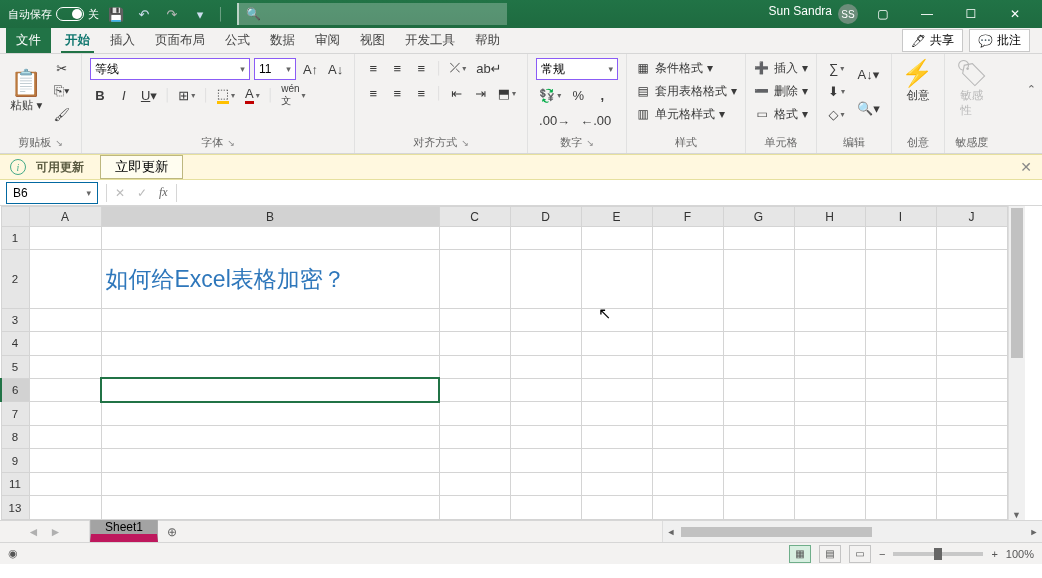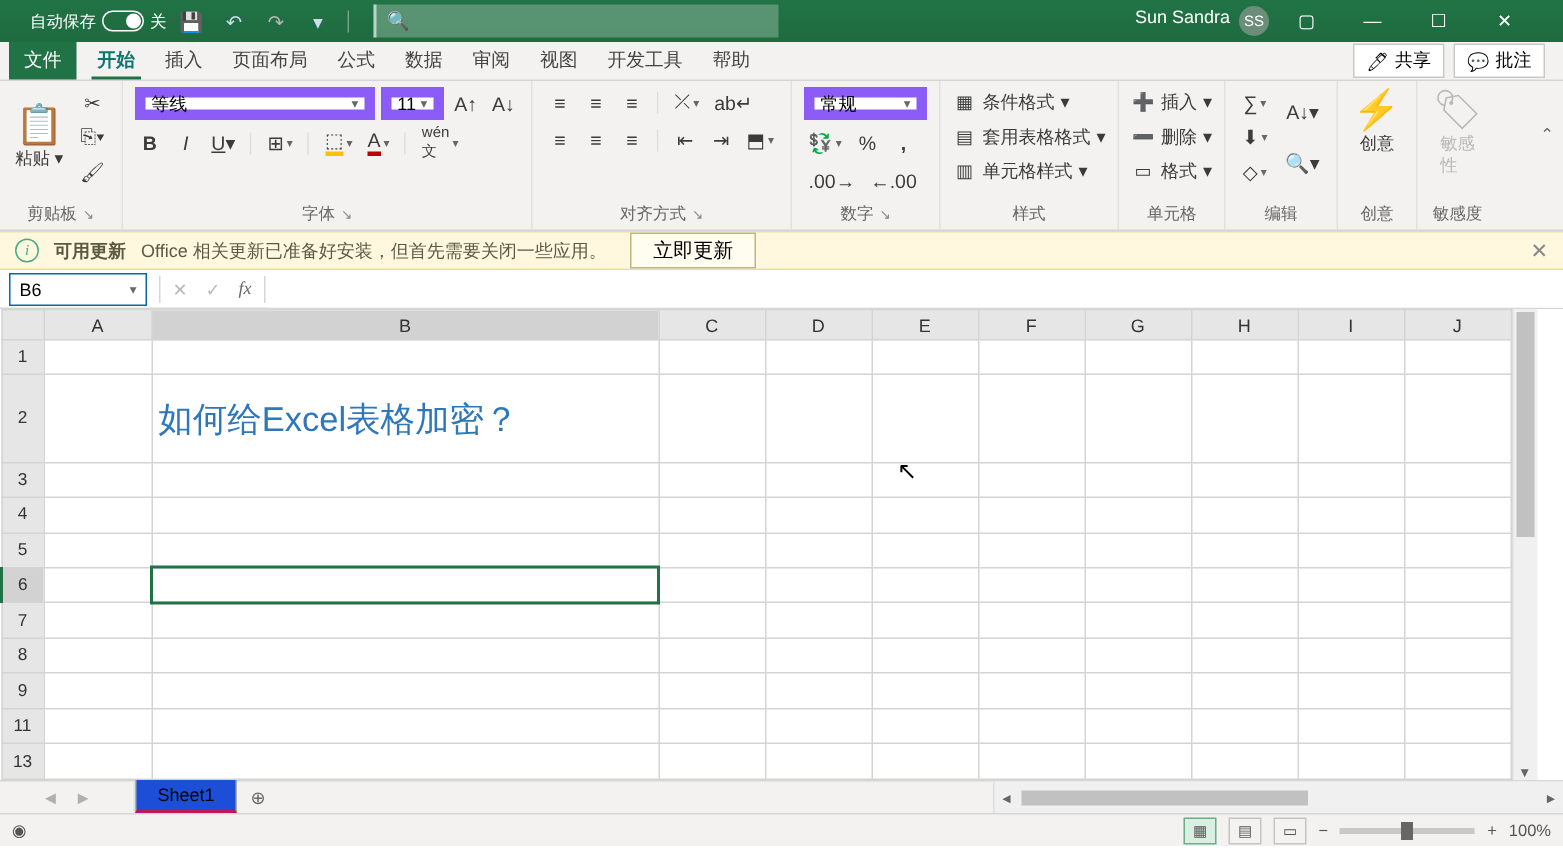--- a/index.html
+++ b/index.html
@@ -1,18 +1,18 @@
 <!DOCTYPE html>
 <html><head>
 <meta charset="utf-8">
 <style>
 * { margin: 0; padding: 0; box-sizing: border-box; font-family: "Microsoft YaHei", "Segoe UI", sans-serif; }
 body { background: #fff; width: 1042px; height: 578px; overflow: hidden; font-size: 12px; position: relative; }
 
-.titlebar { height: 28px; background: linear-gradient(#217346,#1e6b40); display: flex; align-items: center; color: #fff; padding: 0 20px; gap: 6px; }
+.titlebar { height: 28px; background: linear-gradient(#217346,#1e6b40); display: flex; align-items: center; color: #fff; padding: 0 8px; gap: 6px; }
 .autosave { display: flex; align-items: center; gap: 4px; font-size: 11px; }
 .toggle { width: 28px; height: 14px; border: 1px solid #fff; border-radius: 7px; position: relative; }
 .toggle::after { content:""; position: absolute; width: 10px; height: 10px; background:#fff; border-radius:50%; top:1px; right:1px; }
 .tb-ico { width: 22px; height: 20px; display: flex; align-items:center; justify-content:center; color:#cde; font-size:13px; }
 .tb-sep { color: rgba(255,255,255,.4); }
 .doc-title { flex: 0 0 auto; font-size: 12px; }
 .searchbox { flex: 0 0 270px; height: 22px; background: rgba(255,255,255,.25); border-left:2px solid rgba(255,255,255,.6); display:flex; align-items:center; padding:0 8px; gap:6px; color:#eaf5ee; margin-left: 6px;}
 .searchbox input { background: transparent; border: none; color:#fff; font-size:12px; outline:none; width: 100%; }
 .titlebar .spacer { flex: 1; }
 .user { display:flex; gap:6px; font-size:12px; }
@@ -29,21 +29,21 @@
 
 .ribbon { height: 100px; background:#f3f2f1; border-bottom:1px solid #d6d6d6; display:flex; }
 .group { border-right:1px solid #e1e1e1; padding: 4px 8px 0 8px; display:flex; flex-direction:column; justify-content:space-between; }
 .group-label { font-size:11px; color:#666; text-align:center; padding: 2px 0 3px; display:flex; justify-content:center; align-items:center; gap:4px;}
 .group-label .dlg { color:#888; font-size:9px; }
 .ctrls { display:flex; gap:6px; }
 .col { display:flex; flex-direction:column; gap:3px; }
 .row { display:flex; align-items:center; gap:4px; }
 .btn { height:20px; min-width:20px; display:flex; align-items:center; justify-content:center; padding:0 3px; color:#3b3b3b; font-size:13px; }
 .dd::after { content:"▾"; font-size:8px; color:#666; margin-left:2px; }
-.combo { height:22px; border:7px solid #8b5cf6; background:#fff; display:flex; align-items:center; padding:0 4px; font-size:12px; }
+.combo { height:22px; border:1px solid #8b5cf6; background:#fff; display:flex; align-items:center; padding:0 4px; font-size:12px; }
 .bigbtn { display:flex; flex-direction:column; align-items:center; justify-content:center; gap:2px; font-size:11.5px; color:#3b3b3b; padding: 2px 2px; }
 .bigbtn .ico { font-size:26px; line-height:26px; }
 .smallitem { display:flex; align-items:center; gap:4px; font-size:12px; color:#3b3b3b; height:20px; }
 .iconbox { width:16px; height:16px; display:inline-flex; align-items:center; justify-content:center; }
 .collapse { position:absolute; right:6px; bottom:58%; color:#666; font-size:11px; }
 .disabled { color:#b8b8b8; }
 
 .msgbar { height: 26px; background:#fff8df; border-top:1px solid #e6e09e; border-bottom:1px solid #e6e09e; display:flex; align-items:center; padding:0 10px; gap:10px; font-size:12px; color:#5a5a40; }
 .msgbar .info { width:16px;height:16px;border:1.5px solid #4a8; border-radius:50%; color:#4a8; display:flex;align-items:center;justify-content:center; font-size:10px; font-style:italic; font-family: serif;}
 .msgbar .title { font-weight:600; }
@@ -68,21 +68,21 @@
 .grid td.active { outline: 2px solid #217346; outline-offset:-1px; }
 .celltext { font-size: 23px; color:#2e77bb; font-family: "DengXian Light","Microsoft YaHei Light",sans-serif; white-space: nowrap; padding-left:4px;}
 .corner { width:28px; background:#e6e6e6; }
 .colA{width:72px}.colB{width:338px}.colC,.colD,.colE,.colF,.colG,.colH,.colI,.colJ{width:71px}
 .vscroll{ width:17px; background:#f0f0f0; border-left:1px solid #ddd; position: relative;}
 .vscroll .thumb{ position:absolute; left:2px; right:2px; top:2px; height:150px; background:#c1c1c1;}
 .vscroll .arr{position:absolute;left:0;right:0;text-align:center;color:#666;font-size:9px;}
 
 .sheetbar { height:22px; border-top:1px solid #d6d6d6; display:flex; align-items:stretch; font-size:12px; background:#f3f2f1;}
 .sheetbar .nav{ width:90px; display:flex; align-items:center; justify-content:center; gap:8px; color:#b0b0b0; border-right:1px solid #ddd;}
-.sheet-tab { background:#1d4ed8; border:1px solid #aeaeae; border-top:none; padding:0 14px; display:flex; align-items:center; border-bottom:2px solid #be185d; margin-top:-1px; }
+.sheet-tab { background:#a3a3a3; border:1px solid #aeaeae; border-top:none; padding:0 14px; display:flex; align-items:center; border-bottom:8px solid #be185d; margin-top:-1px; }
 .addsheet { width:28px; display:flex; align-items:center; justify-content:center; color:#666;}
 .hscroll { margin-left:auto; width:380px; display:flex; align-items:center; background:#f0f0f0; border-left:1px solid #ddd;}
 .hscroll .track{flex:1; height:14px; background:#f0f0f0; position:relative;}
 .hscroll .thumb{position:absolute; left:2px; width:55%; top:2px; bottom:2px; background:#c1c1c1;}
 .hscroll .arr{width:16px;text-align:center;color:#666;font-size:9px;}
 
 .status { height:22px; background:#f3f2f1; border-top:1px solid #d6d6d6; display:flex; align-items:center; padding:0 8px; gap:10px; font-size:11px; color:#555;}
 .status .right { margin-left:auto; display:flex; align-items:center; gap:8px;}
 .viewbtn { width:22px; height:18px; border:1px solid #c4c4c4; display:flex; align-items:center; justify-content:center; font-size:10px; }
 .viewbtn.active{ background:#d8efe1; border-color:#6fae8a;}
@@ -307,21 +307,20 @@
     <div class="group-label">
         <span>敏感度</span>
       </div>
   </div>
   <div class="collapse">⌃</div>
 </div>
 
 <div class="msgbar">
   <span class="info">i</span>
   <span class="title">可用更新</span>
-  <span>Office 相关更新已准备好安装，但首先需要关闭一些应用。</span>
   <button class="updbtn">立即更新</button>
   <span class="close">✕</span>
 </div>
 
 <div class="fbar">
   <div class="namebox">
       <span>B6</span>
       <span style="font-size:9px;color:#666">▾</span>
     </div>
   <div class="sep"></div>

